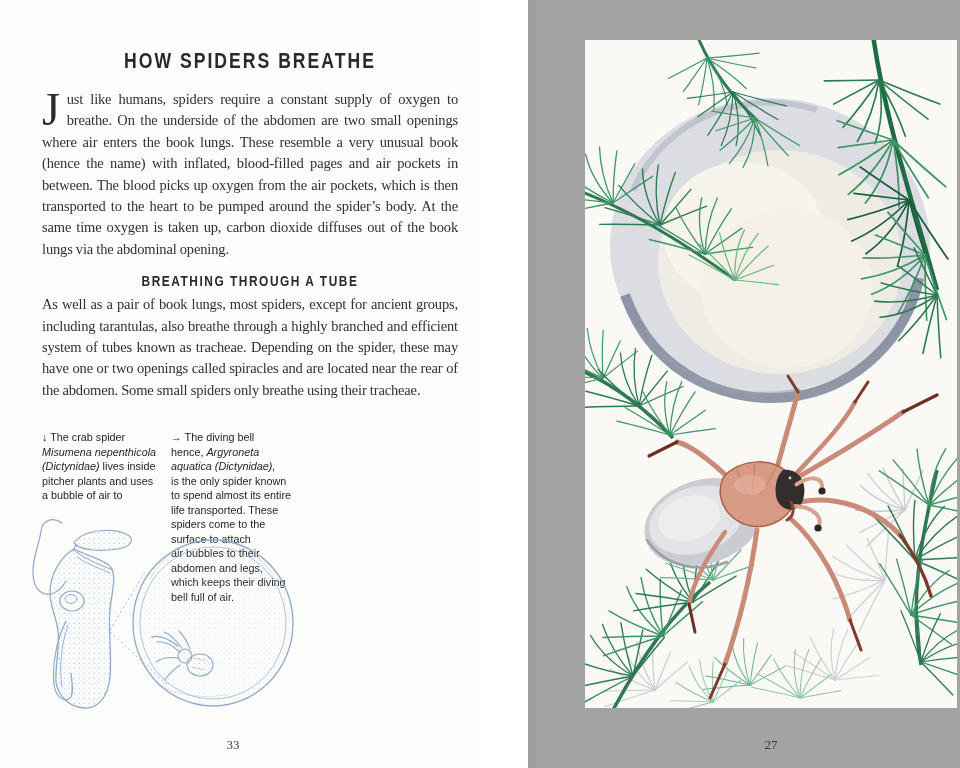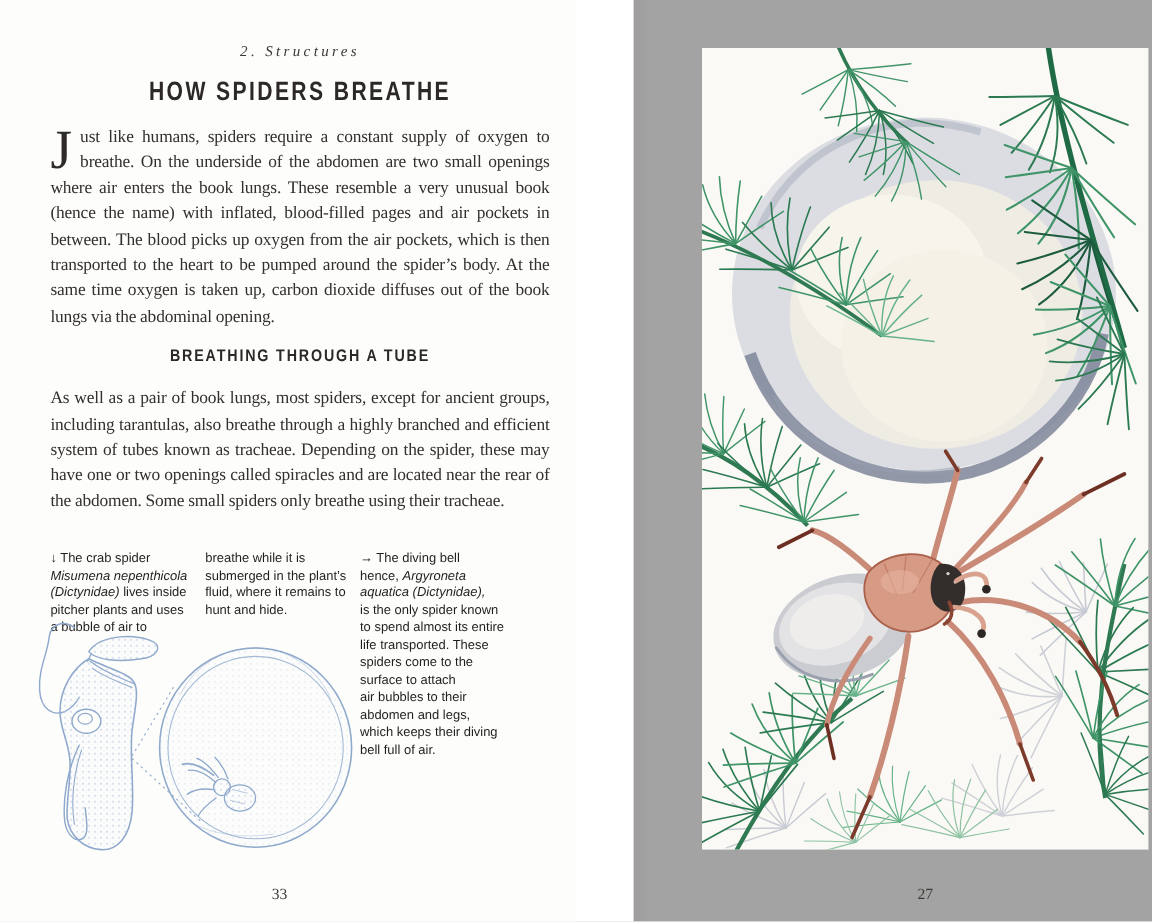--- a/index.html
+++ b/index.html
@@ -17,61 +17,54 @@
   .title{margin:12px 0 0 0;text-align:center;font-family:"Liberation Sans",sans-serif;
           font-weight:700;font-size:22px;letter-spacing:2.5px;color:#2b2826;
           transform:scaleX(0.80);}
   .body-text{margin:0;font-size:14.5px;line-height:21.4px;text-align:justify;
           color:#332f2b;letter-spacing:-0.15px;word-spacing:-0.3px;}
   .intro{margin-top:15px;}
   .dropcap{float:left;font-size:46px;line-height:35px;padding:3px 7px 0 0;color:#2e2a27;}
   .subhead{margin:13px 0 0 0;text-align:center;font-family:"Liberation Sans",sans-serif;
           font-weight:700;font-size:14px;letter-spacing:1.8px;color:#2b2826;
           transform:scaleX(0.85);}
-  .para2{margin-top:18px;}
+  .para2{margin-top:5px;}
   .captions{display:flex;gap:1px;margin-top:29px;
           font-family:"Liberation Sans",sans-serif;font-size:10.8px;line-height:14.5px;
           color:#201f1d;}
   .cap-col{width:128px;flex:0 0 128px;}
   .cap-line{white-space:nowrap;}
   .it{font-style:italic;}
   .left-illo{position:absolute;left:28px;top:517px;}
   .pagenum{position:absolute;bottom:15px;font-size:13px;color:#3d3935;}
   .pagenum-left{left:233px;transform:translateX(-50%);}
   .pagenum-right{left:243px;transform:translateX(-50%);}
   .panel{position:absolute;left:57px;top:40px;width:372px;height:668px;background:#fbf9f5;}
 </style>
 </head>
 <body>
 
 <div class="spread">
 
   <section class="page page-left">
     <div class="content">
-      <div class="kicker">2. Structures</div>
       <h1 class="title">HOW SPIDERS BREATHE</h1>
 
       <p class="body-text intro"><span class="dropcap">J</span><span>ust like humans, spiders require a constant supply of oxygen to breathe. On the underside of the abdomen are two small openings where air enters the book lungs. These resemble a very unusual book (hence the name) with inflated, blood-filled pages and air pockets in between. The blood picks up oxygen from the air pockets, which is then transported to the heart to be pumped around the spider’s body. At the same time oxygen is taken up, carbon dioxide diffuses out of the book lungs via the abdominal opening.</span></p>
 
       <h2 class="subhead">BREATHING THROUGH A TUBE</h2>
       <p class="body-text para2">As well as a pair of book lungs, most spiders, except for ancient groups, including tarantulas, also breathe through a highly branched and efficient system of tubes known as tracheae. Depending on the spider, these may have one or two openings called spiracles and are located near the rear of the abdomen. Some small spiders only breathe using their tracheae.</p>
 
       <div class="captions">
         <div class="cap-col">
             <div class="cap-line"><span>↓ </span><span>The crab spider</span></div>
             <div class="cap-line"><span class="it">Misumena nepenthicola</span></div>
             <div class="cap-line"><span class="it">(Dictynidae)</span><span> lives inside</span></div>
             <div class="cap-line"><span>pitcher plants and uses</span></div>
             <div class="cap-line"><span>a bubble of air to</span></div>
-          </div>
-        <div class="cap-col">
-            <div class="cap-line"><span>breathe while it is</span></div>
-            <div class="cap-line"><span>submerged in the plant’s</span></div>
-            <div class="cap-line"><span>fluid, where it remains to</span></div>
-            <div class="cap-line"><span>hunt and hide.</span></div>
           </div>
         <div class="cap-col">
             <div class="cap-line"><span>→ </span><span>The diving bell</span></div>
             <div class="cap-line"><span>hence, </span><span class="it">Argyroneta</span></div>
             <div class="cap-line"><span class="it">aquatica (Dictynidae),</span></div>
             <div class="cap-line"><span>is the only spider known</span></div>
             <div class="cap-line"><span>to spend almost its entire</span></div>
             <div class="cap-line"><span>life transported. These</span></div>
             <div class="cap-line"><span>spiders come to the</span></div>
             <div class="cap-line"><span>surface to attach</span></div>

